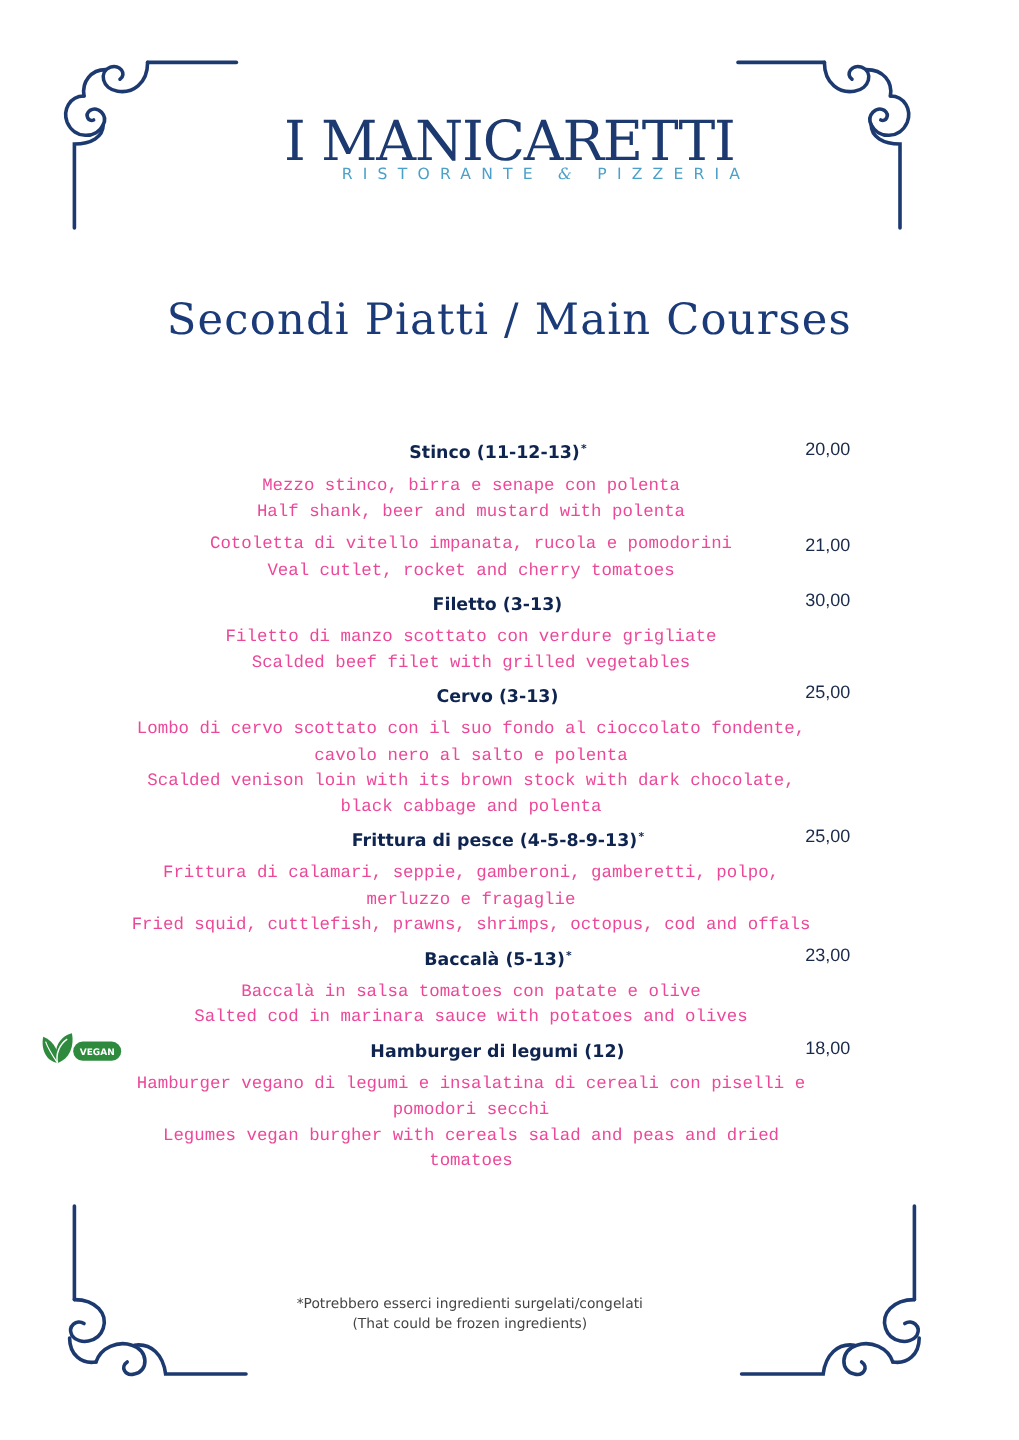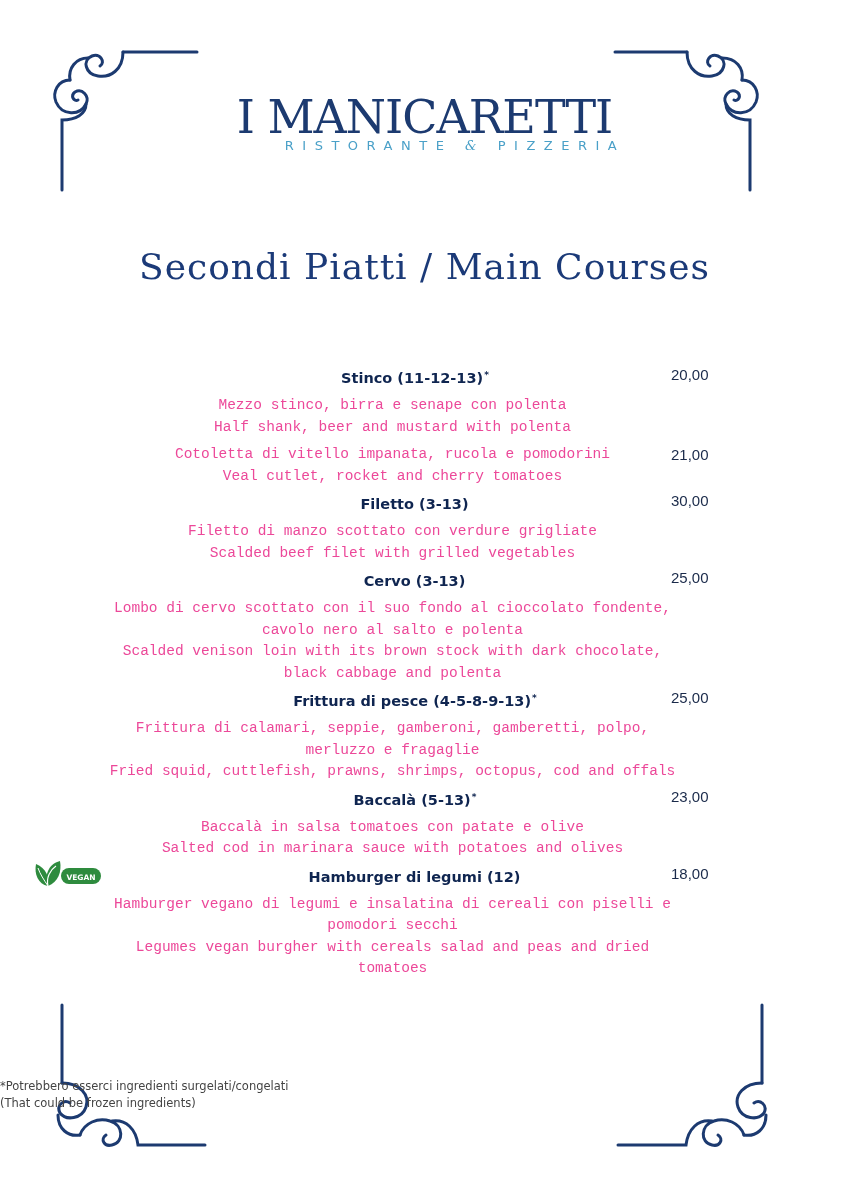--- a/index.html
+++ b/index.html
@@ -22,21 +22,21 @@
   .menu { position: absolute; left: 105px; top: 364px; width: 620px; }
   .item { position: relative; margin-bottom: 3px; text-align: center; }
   .item-name { font-family: "DejaVu Sans", sans-serif; font-weight: bold; font-size: 14.5px; color: #0f2550; line-height: 22px; }
   .item-name sup { font-size: 9px; vertical-align: 5px; margin-left: 1px; }
   .item-price { position: absolute; left: 566px; top: 2px; font-family: Liberation Sans, sans-serif; font-size: 15px; color: #1a2a4a; }
   .item-desc { font-family: Liberation Mono, monospace; font-size: 14.5px; color: #ec4899; line-height: 21.5px; margin-top: 6px; width: 575px; }
 
   .vegan-badge { position: absolute; left: -73px; top: -5px; width: 70px; height: 30px; }
   .vegan-badge svg { width: 100%; height: 100%; display: block; }
 
-  .footnote { position: absolute; left: 0; width: 783px; top: 1078px; text-align: left; font-family: "DejaVu Sans", sans-serif; font-size: 11.5px; color: #444; line-height: 17px; }
+  .footnote { position: absolute; left: 0; width: 783px; top: 1078px; text-align: center; font-family: "DejaVu Sans", sans-serif; font-size: 11.5px; color: #444; line-height: 17px; }
 </style>
 </head>
 <body>
 
 <div class="page">
 
   <div class="corner tl">
     <svg viewBox="0 0 170 160" fill="none" stroke="#1c3a70" stroke-width="3" stroke-linecap="round">
       <path d="M83 12 L157 12"></path>
       <path d="M83 12 C83 30 70 38 58 36 C45 34 42 20 52 16 C60 13 66 22 60 26"></path>

